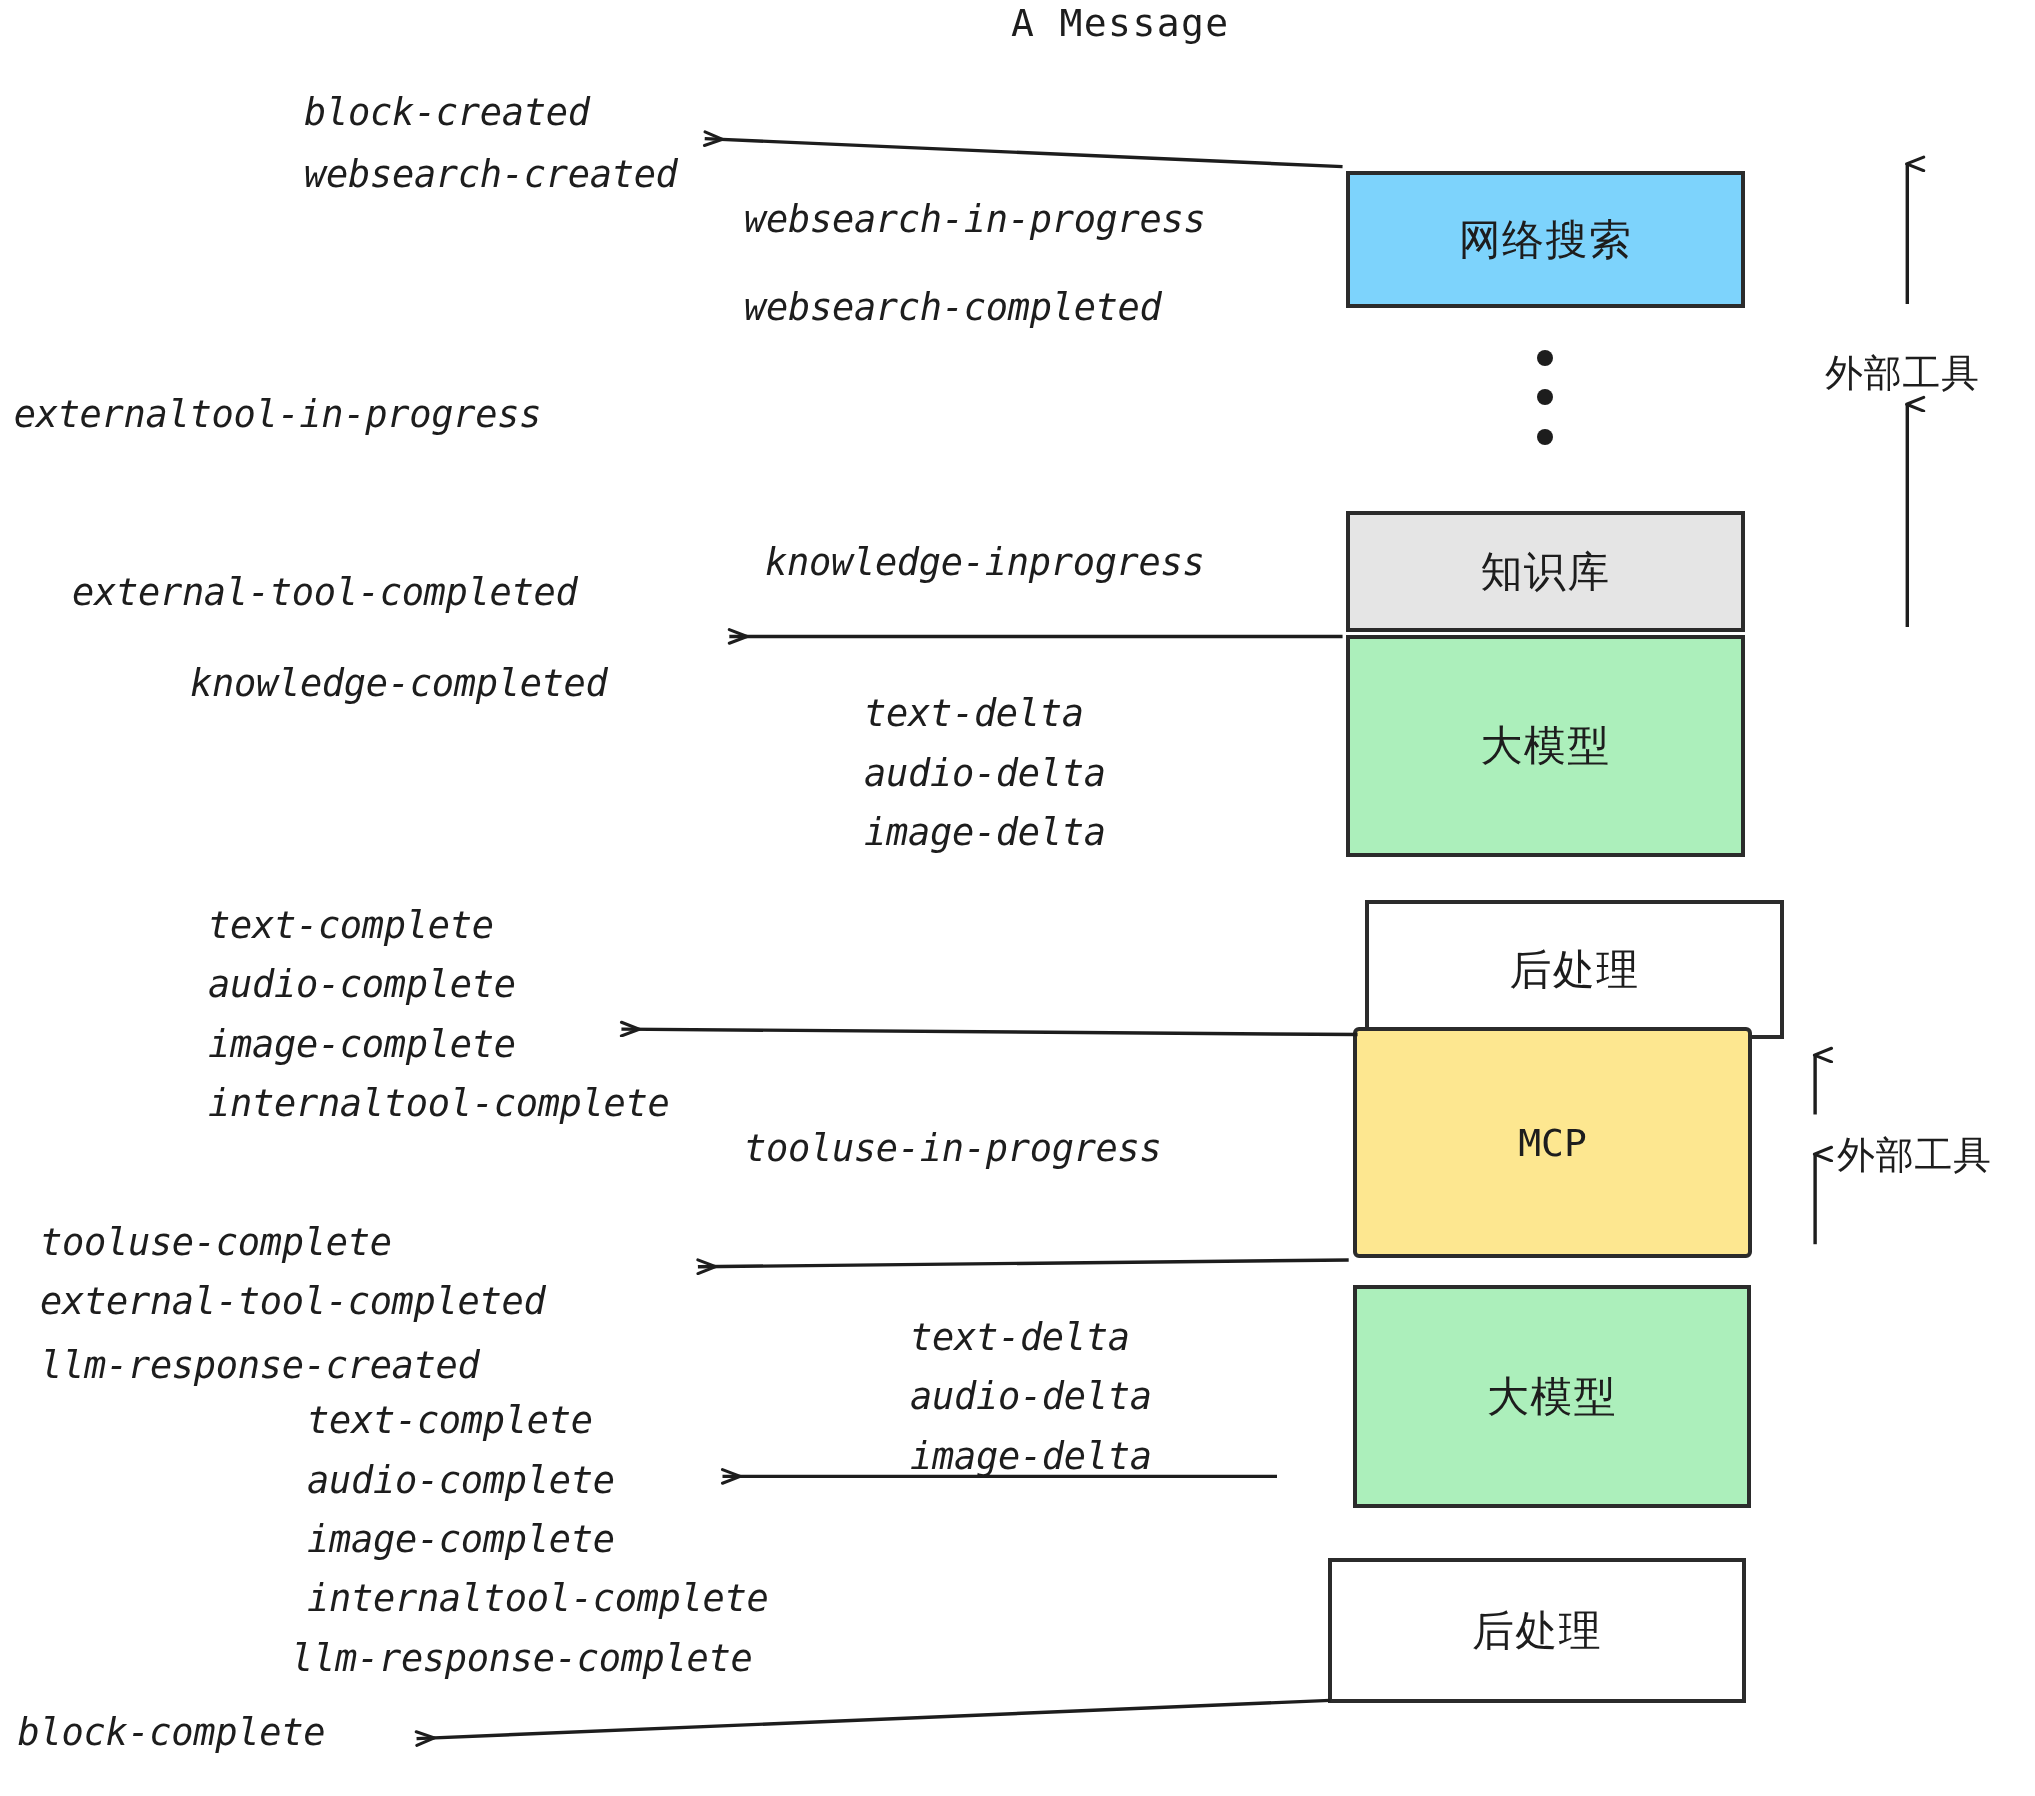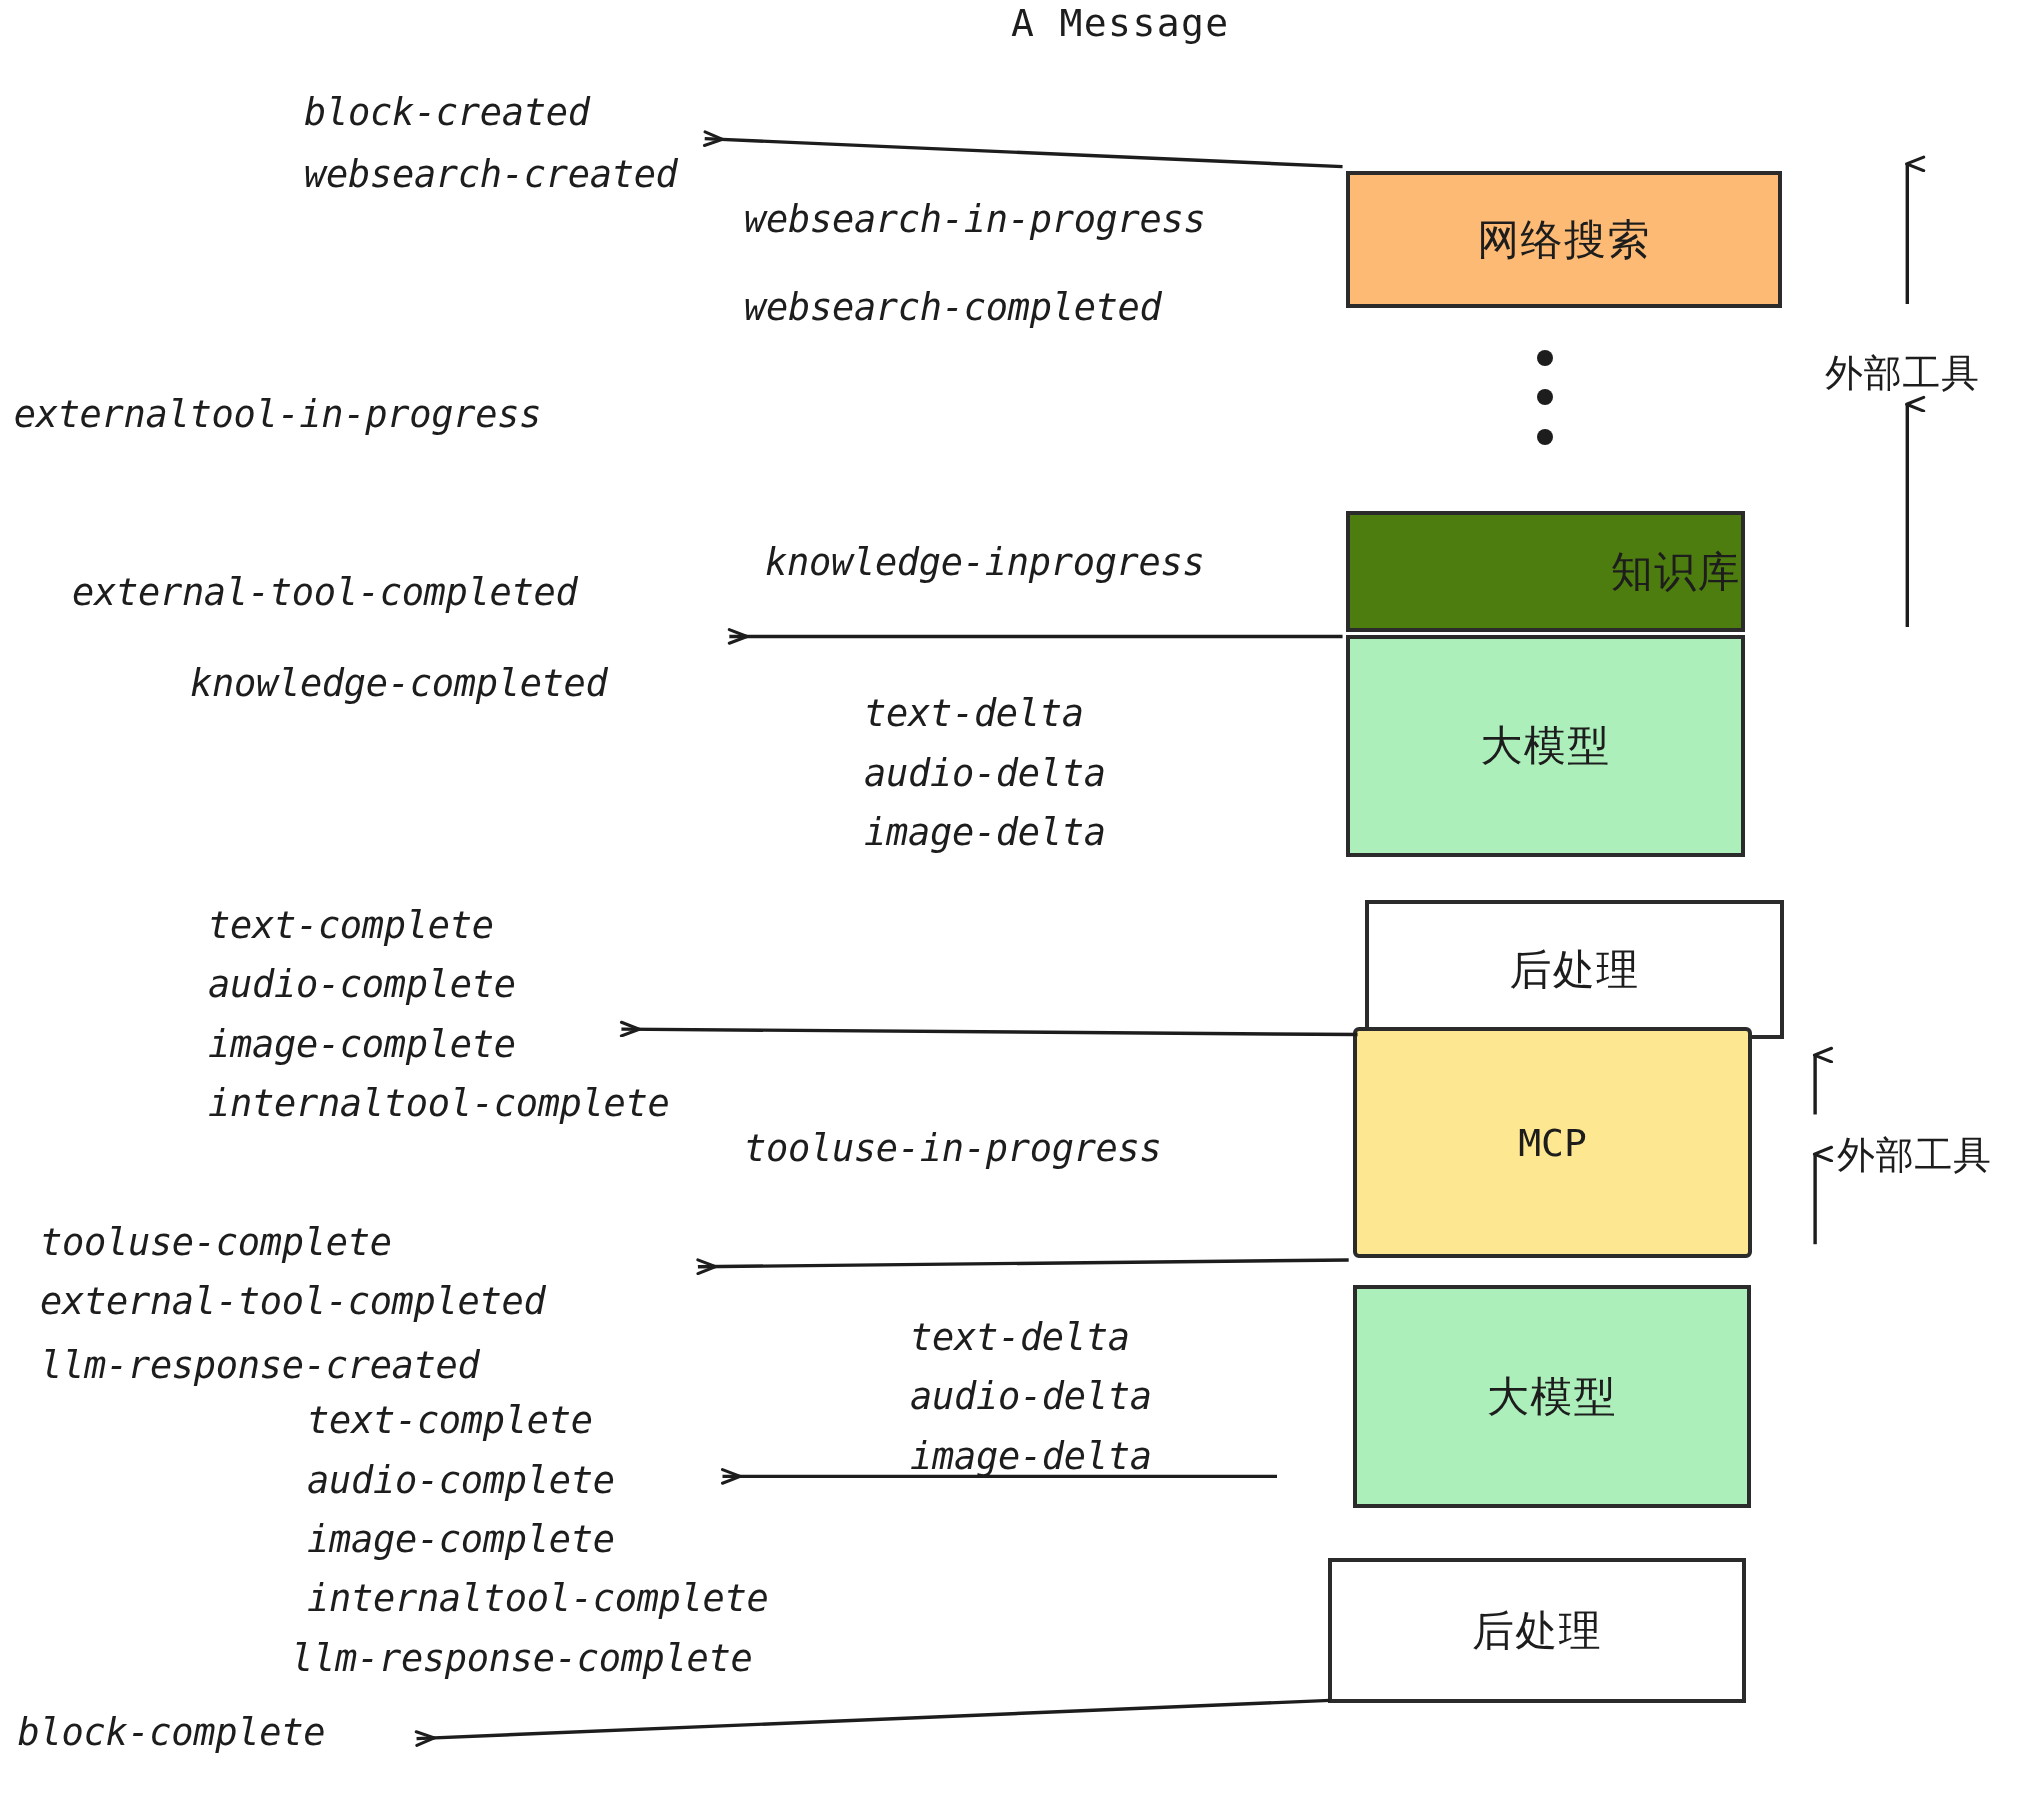--- a/index.html
+++ b/index.html
@@ -67,24 +67,24 @@
   }
 </style>
 </head>
 <body>
 
 <div id="canvas">
 
   <div class="title" style="left:975px;top:1px;margin-left:36px;">A Message</div>
 
   <div id="boxes-layer">
-      <div class="box" style="left: 1346px; top: 171px; width: 436px; height: 137px; background: #fdba74;">
+      <div class="box" style="left: 1346px; top: 171px; width: 399px; height: 137px; background: #7dd3fc;">
         <span>网络搜索</span>
       </div>
-      <div class="box" style="left: 1346px; top: 511px; width: 399px; height: 121px; background: #4d7c0f; justify-content: flex-end;">
+      <div class="box" style="left: 1346px; top: 511px; width: 399px; height: 121px; background: #e5e5e5;">
         <span>知识库</span>
       </div>
       <div class="box" style="left: 1346px; top: 635px; width: 399px; height: 222px; background: rgb(172, 239, 187);">
         <span>大模型</span>
       </div>
       <div class="box" style="left: 1365px; top: 900px; width: 419px; height: 139px; background: rgb(255, 255, 255);">
         <span>后处理</span>
       </div>
       <div class="box mono" style="left: 1353px; top: 1027px; width: 399px; height: 231px; background: rgb(253, 231, 144);">
         <span>MCP</span>

